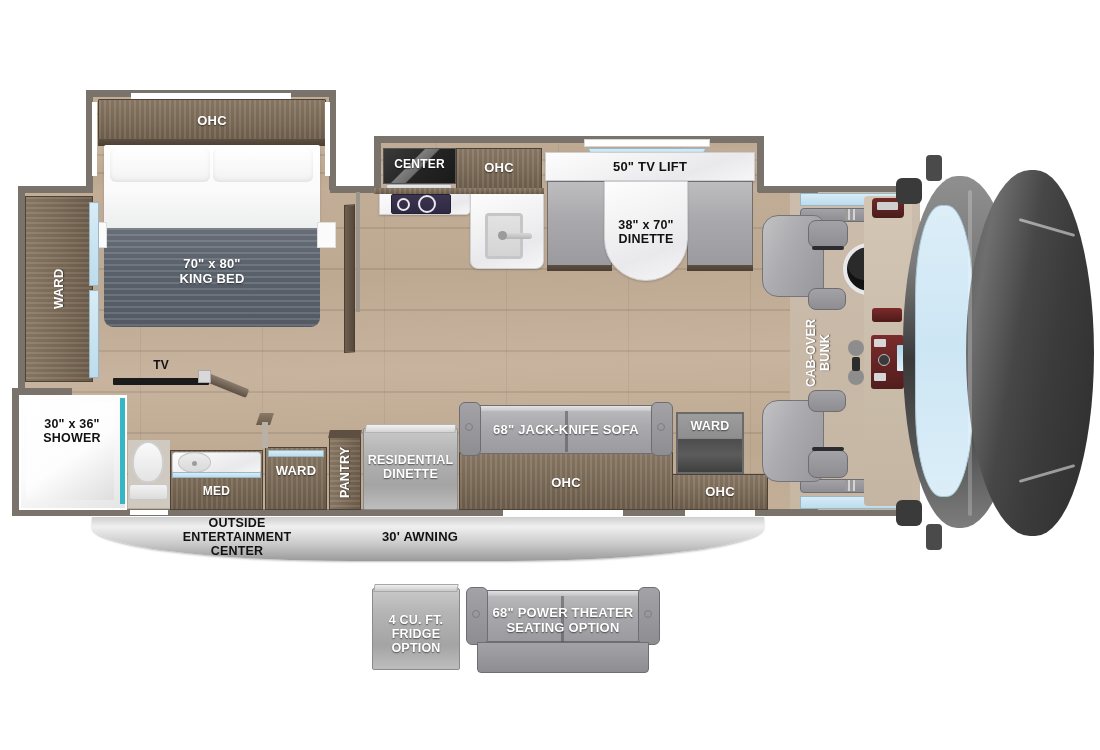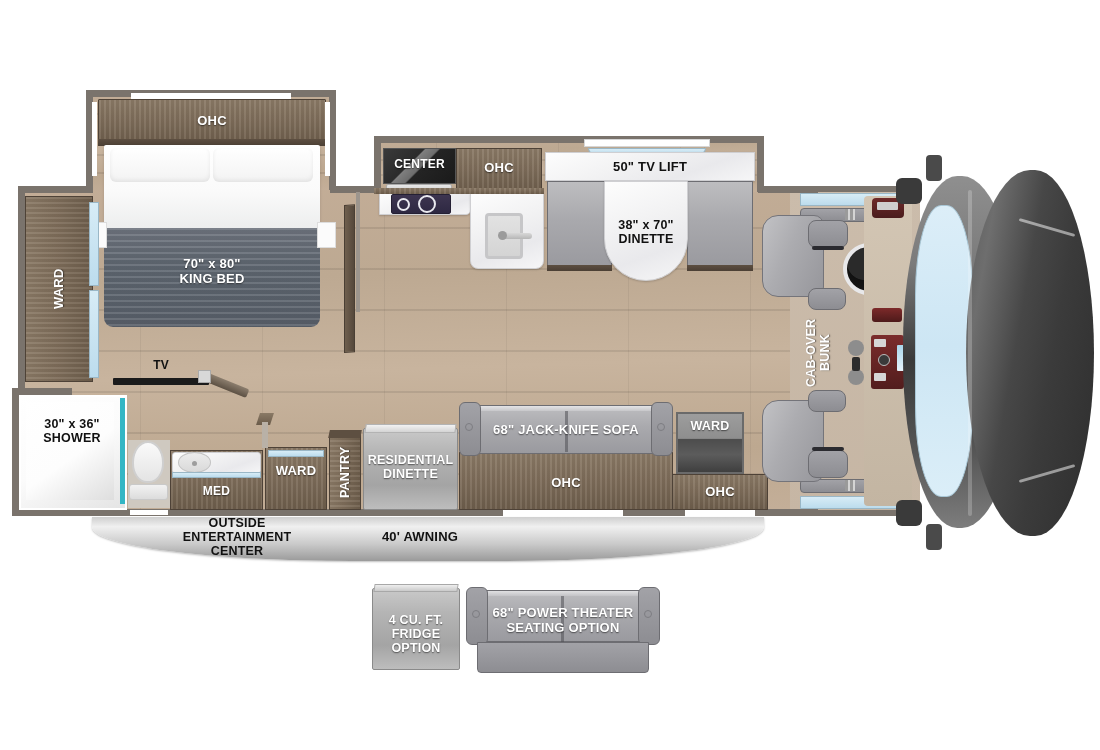--- a/index.html
+++ b/index.html
@@ -349,21 +349,21 @@
   <div class="abs" style="left:1018px;top:472px;width:58px;height:3px;background:rgba(255,255,255,.5);
               transform:rotate(-16deg);border-radius:2px;"></div>
   <div class="abs" style="left:968px;top:190px;width:4px;height:326px;background:rgba(255,255,255,.22);
               border-radius:3px;"></div>
   <div class="abs" style="left:896px;top:178px;width:26px;height:26px;background:#3a3a3a;border-radius:6px;"></div>
   <div class="abs" style="left:896px;top:500px;width:26px;height:26px;background:#3a3a3a;border-radius:6px;"></div>
   <div class="abs" style="left:926px;top:155px;width:16px;height:26px;background:#4a4a4a;border-radius:4px;"></div>
   <div class="abs" style="left:926px;top:524px;width:16px;height:26px;background:#4a4a4a;border-radius:4px;"></div>
 
   <div class="abs awning" style="left:92px;top:517px;width:672px;height:44px;"></div>
-  <div class="lbl lbl-k" style="left:330px;top:526px;width:180px;height:22px;font-size:13px;">40' AWNING</div>
+  <div class="lbl lbl-k" style="left:330px;top:526px;width:180px;height:22px;font-size:13px;">30' AWNING</div>
   <div class="lbl lbl-k" style="left:152px;top:512px;width:170px;height:50px;font-size:12.5px;">OUTSIDE
 ENTERTAINMENT
 CENTER</div>
 
   <div class="abs metalbox" style="left:372px;top:588px;width:88px;height:82px;"></div>
   <div class="abs" style="left:374px;top:584px;width:84px;height:8px;
               background:linear-gradient(180deg,#eee,#cacaca);border:1px solid #a8a8a8;
               transform:skewX(-9deg);"></div>
   <div class="lbl lbl-w" style="left:372px;top:608px;width:88px;height:52px;font-size:12.5px;">4 CU. FT.
 FRIDGE

